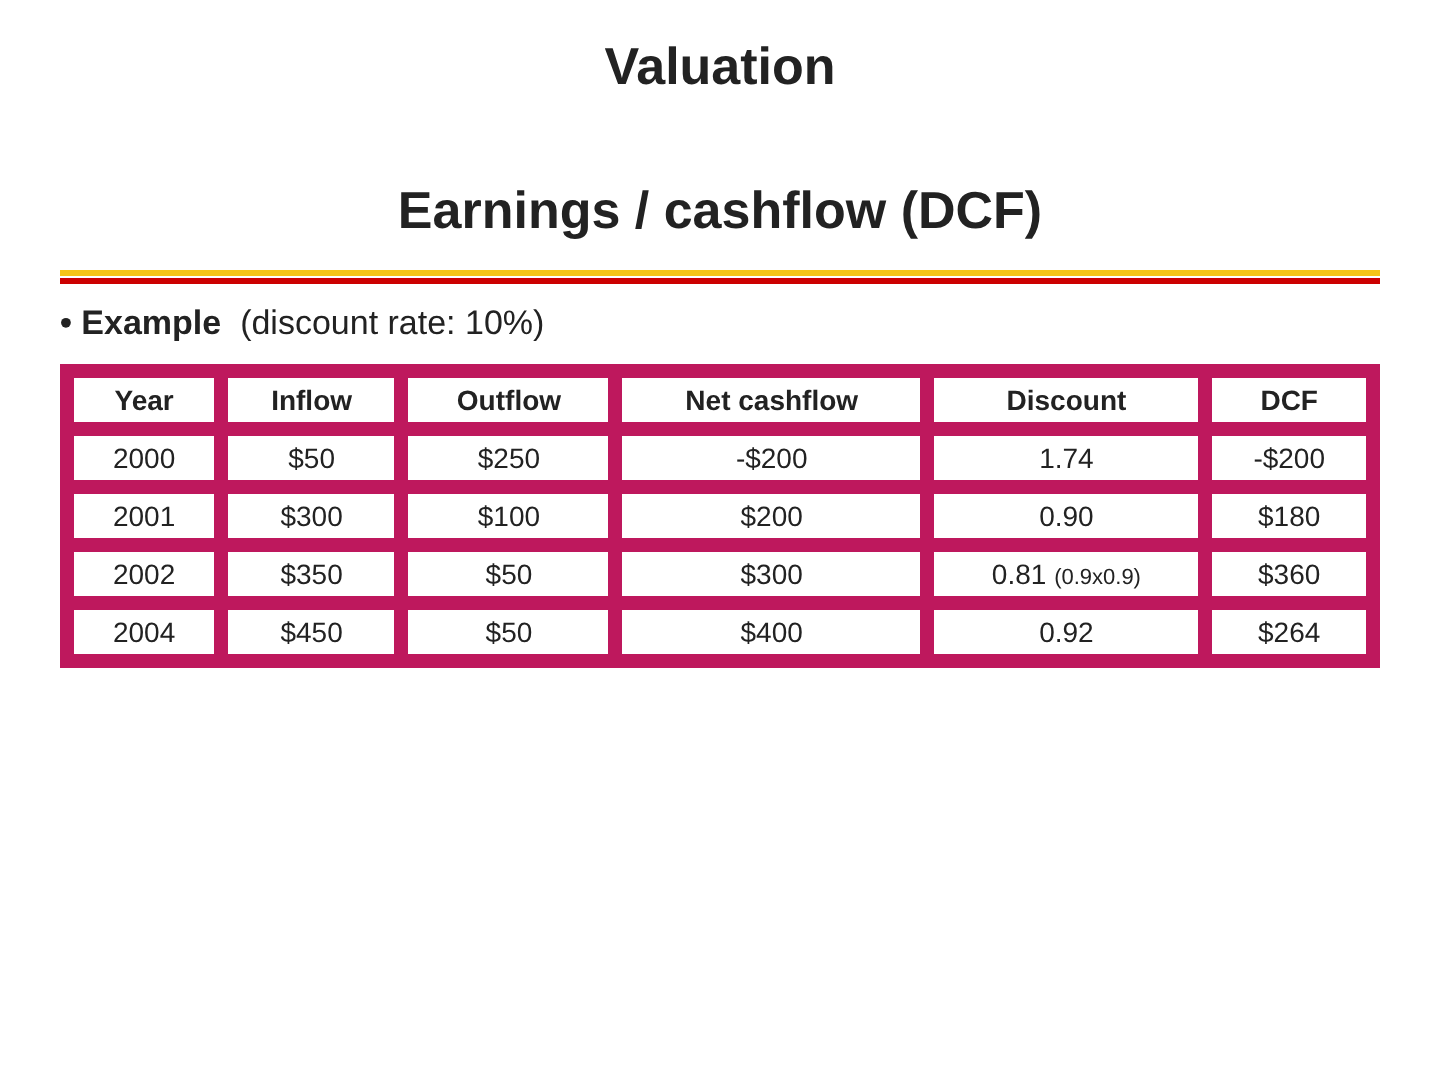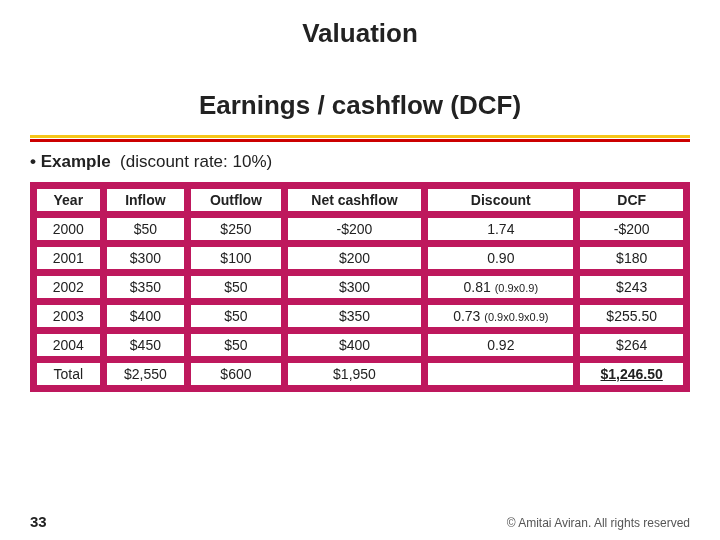--- a/index.html
+++ b/index.html
@@ -133,46 +133,26 @@
           <td>$200</td>
           <td>0.90</td>
           <td>$180</td>
         </tr>
         <tr>
           <td>2002</td>
           <td>$350</td>
           <td>$50</td>
           <td>$300</td>
           <td>0.81 <span class="small-note">(0.9x0.9)</span></td>
-          <td>$243</td>
-        </tr>
-        <tr>
-          <td>2003</td>
-          <td>$400</td>
-          <td>$50</td>
-          <td>$350</td>
-          <td>0.73 <span class="small-note">(0.9x0.9x0.9)</span></td>
-          <td>$255.50</td>
+          <td>$360</td>
         </tr>
         <tr>
           <td>2004</td>
           <td>$450</td>
           <td>$50</td>
           <td>$400</td>
           <td>0.92</td>
           <td>$264</td>
         </tr>
-        <tr>
-          <td>Total</td>
-          <td>$2,550</td>
-          <td>$600</td>
-          <td>$1,950</td>
-          <td></td>
-          <td class="bold-underline">$1,246.50</td>
-        </tr>
       </tbody>
   </table>
 
-  <div class="footer">
-    <div class="page-num">33</div>
-    <div class="copyright">© Amitai Aviran.  All rights reserved</div>
-  </div>
 </div>
 
 </body></html>

